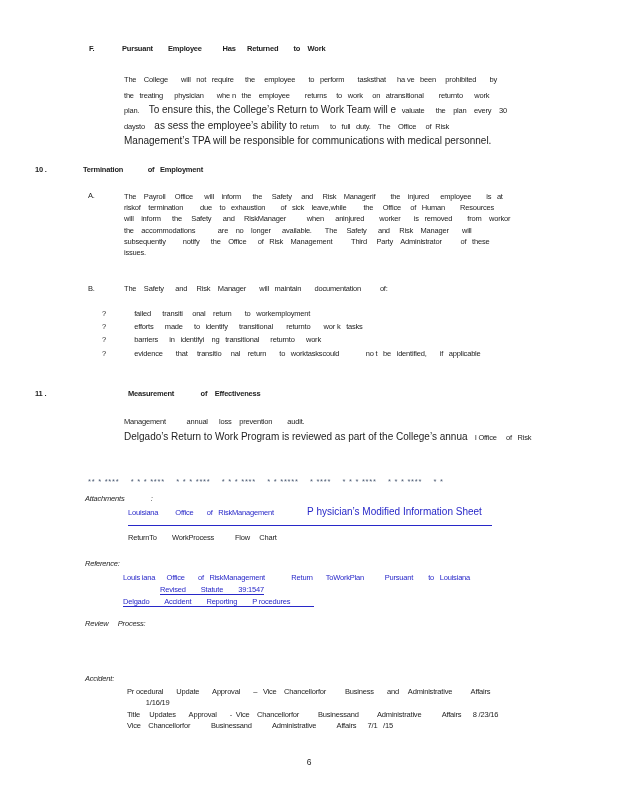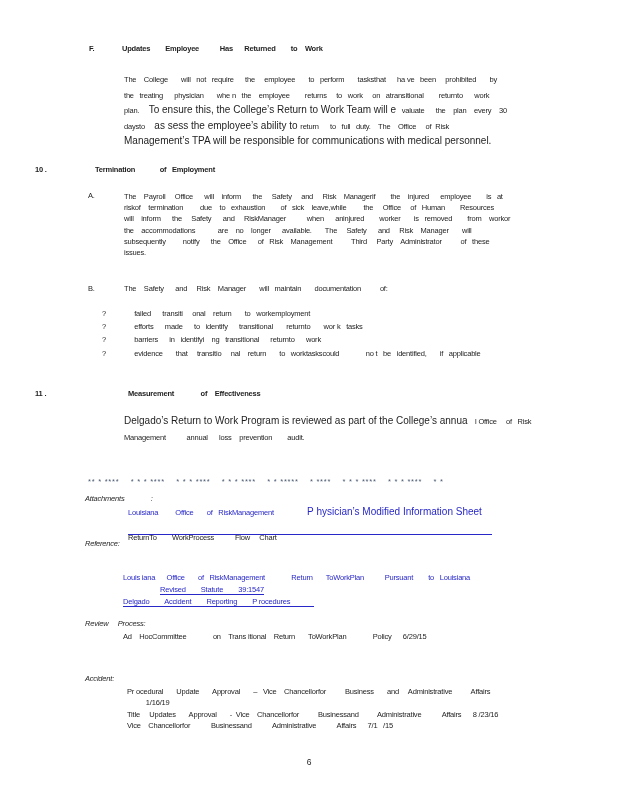--- a/index.html
+++ b/index.html
@@ -18,94 +18,94 @@
   .italic { font-style:italic; }
   .blue { color:#2828c8; }
   .tl { white-space:pre; }
 
   #f-label   { left:89px;  top:44px; }
   #f-title   { left:122px; top:44px; }
   #f-body    { left:124px; top:71px; }
   #f-body .tl { line-height:12.6px; }
 
   #s10-num   { left:35px;  top:165px; }
-  #s10-title { left:95px;  top:165px; }
+  #s10-title { left:83px;  top:165px; }
   #a-label   { left:88px;  top:191px; }
   #a-body    { left:124px; top:191px; }
   #a-body .tl { line-height:11.2px; }
   #b-label   { left:88px;  top:284px; }
   #b-intro   { left:124px; top:284px; }
   #bullets   { left:102px; top:307px; }
   #bullets .tl { line-height:13.2px; }
 
   #s11-num   { left:35px;  top:389px; }
   #s11-title { left:95px;  top:389px;margin-left:33px; }
   #s11-body  { left:124px; top:412px; }
   #s11-body .tl { line-height:13px; }
 
   #divider   { left:88px;  top:477px; color:#4d5c74; letter-spacing:0.75px; font-size:7.5px; }
 
   #att-label { left:85px;  top:494px; }
   #att-link  { left:128px; top:501px; }
   #att-plain { left:128px; top:533px; }
 
-  #ref-label { left:85px;  top:539px; }
+  #ref-label { left:85px;  top:559px; }
   #ref-line1 { left:123px; top:573px; }
   #ref-line2 { left:160px; top:585px; }
   #ref-line3 { left:123px; top:597px; }
 
   #rev-label { left:85px;  top:619px; }
   #rev-lines { left:123px; top:631px; }
   #rev-lines .tl { line-height:11.6px; }
 
   #app-label { left:85px;  top:674px; }
   #app-lines { left:127px; top:686px; }
   #app-lines .tl { line-height:11.4px; }
 
   #page-num  { left:0; width:618px; text-align:center; top:757px; font-size:8.5px; }
 
   .link-underline {
     display:inline-block;
     border-bottom:1px solid #2828c8;
     white-space:pre;
   }
-  #att-link { padding-right:10px; padding-bottom:15px; }
+  #att-link { padding-right:10px; padding-bottom:6px; }
   #ref-line3 { padding-right:24px; }
 </style>
 </head>
 <body>
 
 <span class="abs sm bold" id="f-label">F.</span>
-<span class="abs sm bold" id="f-title">Updates        Employee           Has      Returned        to    Work</span>
+<span class="abs sm bold" id="f-title">Pursuant        Employee           Has      Returned        to    Work</span>
 <div class="abs" id="f-body"><div class="tl"><span class="sm">The    College       will   not   require      the     employee       to   perform       tasksthat      ha ve   been     prohibited       by</span></div><div class="tl"><span class="sm">the   treating      physician       whe n   the    employee        returns     to   work     on   atransitional        returnto      work</span></div><div class="tl"><span class="sm">plan.     </span><span class="lg">To ensure this, the College’s Return to Work Team will e</span><span class="sm">   valuate      the    plan    every    30</span></div><div class="tl"><span class="sm">daysto     </span><span class="lg">as sess the employee’s ability to </span><span class="sm">return      to   full   duty.    The    Office     of  Risk</span></div><div class="tl"><span class="lg">Management’s TPA will be responsible for communications with medical personnel.</span></div></div>
 
 <span class="abs sm bold" id="s10-num">10 .</span>
 <span class="abs sm bold" id="s10-title">Termination             of   Employment</span>
 
 <span class="abs sm" id="a-label">A.</span>
 <div class="abs sm" id="a-body"><div class="tl"><span class="sm">The    Payroll     Office      will    inform      the     Safety     and     Risk    Managerif        the    injured      employee        is   at</span></div><div class="tl"><span class="sm">riskof    termination         due    to   exhaustion        of   sick    leave,while         the     Office     of   Human        Resources</span></div><div class="tl"><span class="sm">will    inform      the     Safety      and     RiskManager           when      aninjured        worker       is   removed        from    workor</span></div><div class="tl"><span class="sm">the    accommodations            are    no    longer      available.       The     Safety      and     Risk    Manager       will</span></div><div class="tl"><span class="sm">subsequently         notify      the    Office      of   Risk    Management          Third     Party    Administrator          of   these</span></div><div class="tl"><span class="sm">issues.</span></div></div>
 
 <span class="abs sm" id="b-label">B.</span>
 <span class="abs sm" id="b-intro">The    Safety      and     Risk    Manager       will   maintain       documentation          of:</span>
 <div class="abs sm" id="bullets"><div class="tl">?               failed      transiti     onal    return       to   workemployment</div><div class="tl">?               efforts      made      to   identify      transitional       returnto       wor k   tasks</div><div class="tl">?               barriers      in   identifyi    ng   transitional      returnto      work</div><div class="tl">?               evidence       that     transitio     nal    return       to   worktaskscould              no t   be   identified,       if   applicable</div></div>
 
 <span class="abs sm bold" id="s11-num">11 .</span>
 <span class="abs sm bold" id="s11-title">Measurement              of    Effectiveness</span>
-<div class="abs" id="s11-body"><div class="tl"><span class="lg">Delgado’s Return to Work Program is reviewed as part of the College’s annua</span><span class="sm">    l Office     of   Risk</span></div><div class="tl"><span class="sm">Management           annual      loss    prevention        audit.</span></div></div>
+<div class="abs" id="s11-body"><div class="tl"><span class="sm">Management           annual      loss    prevention        audit.</span></div><div class="tl"><span class="lg">Delgado’s Return to Work Program is reviewed as part of the College’s annua</span><span class="sm">    l Office     of   Risk</span></div></div>
 
 <span class="abs" id="divider">** * ****    * * * ****    * * * ****    * * * ****    * * *****    * ****    * * * ****    * * * ****    * *</span>
 
 <span class="abs sm italic" id="att-label">Attachments              :</span>
 <span class="abs blue link-underline" id="att-link"><span class="sm">Louisiana         Office       of   RiskManagement</span><span class="lg">            P hysician’s Modified Information Sheet</span></span>
 <span class="abs sm" id="att-plain">ReturnTo        WorkProcess           Flow     Chart</span>
 
 <span class="abs sm italic" id="ref-label">Reference:</span>
 <span class="abs sm blue" id="ref-line1">Louis iana      Office       of   RiskManagement              Return       ToWorkPlan           Pursuant        to   Louisiana</span>
 <span class="abs sm blue link-underline" id="ref-line2">Revised        Statute        39:1547</span>
 <span class="abs sm blue link-underline" id="ref-line3">Delgado        Accident        Reporting        P rocedures</span>
 
 <span class="abs sm italic" id="rev-label">Review     Process:</span>
-<div class="abs sm" id="rev-lines"><div class="tl">Ad    HocCommittee              on    Trans itional    Return       ToWorkPlan              Policy      6/29/15</div></div>
+<div class="abs sm" id="rev-lines"></div>
 
 <span class="abs sm italic" id="app-label">Accident:</span>
 <div class="abs sm" id="app-lines"><div class="tl">Pr ocedural       Update       Approval       –   Vice    Chancellorfor          Business       and     Administrative          Affairs</div><div class="tl">          1/16/19</div><div class="tl">Title     Updates       Approval       -  Vice    Chancellorfor          Businessand          Administrative           Affairs      8 /23/16</div><div class="tl">Vice    Chancellorfor           Businessand           Administrative           Affairs      7/1   /15</div></div>
 
 <div class="abs" id="page-num">6</div>
 
 </body></html>

